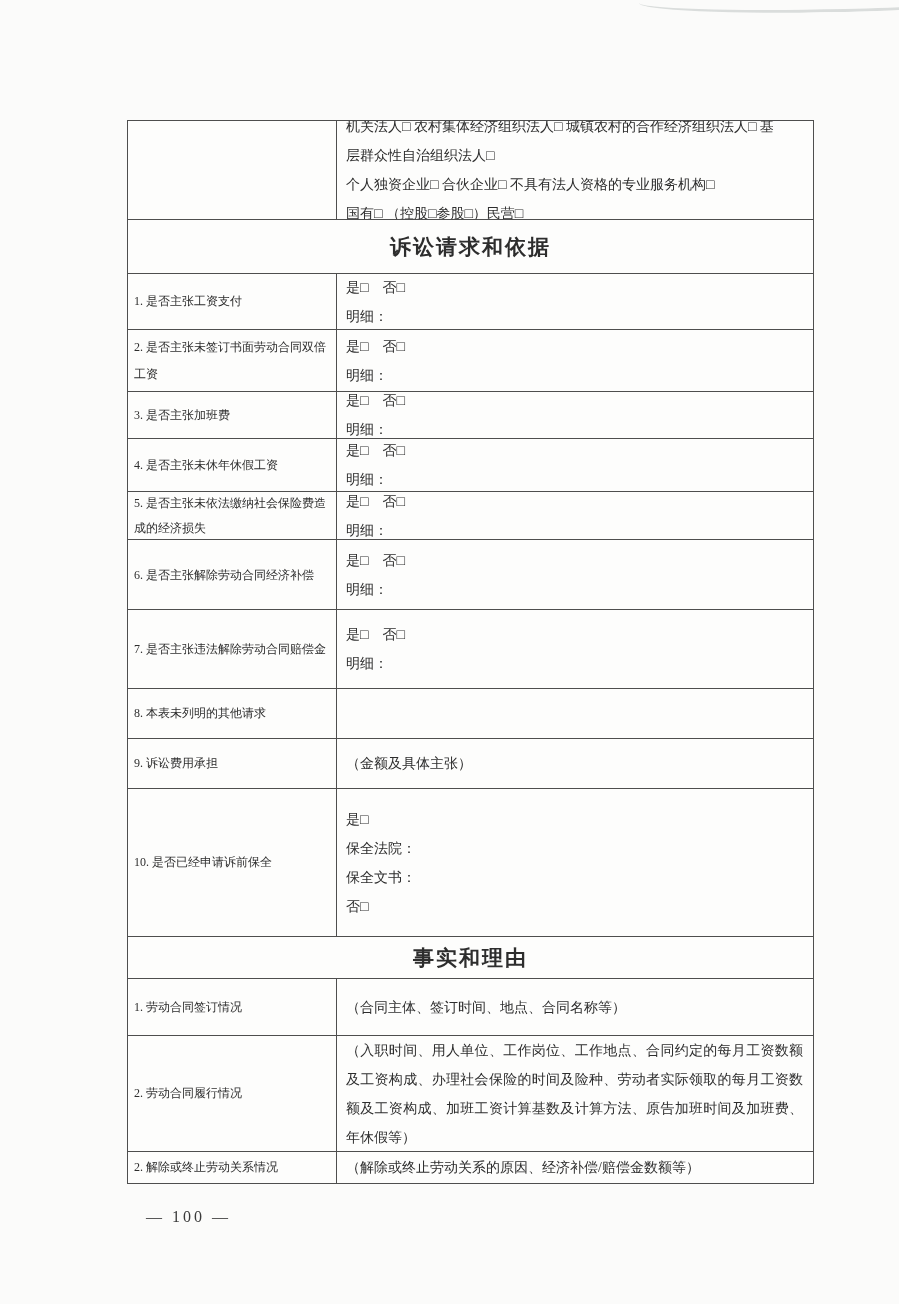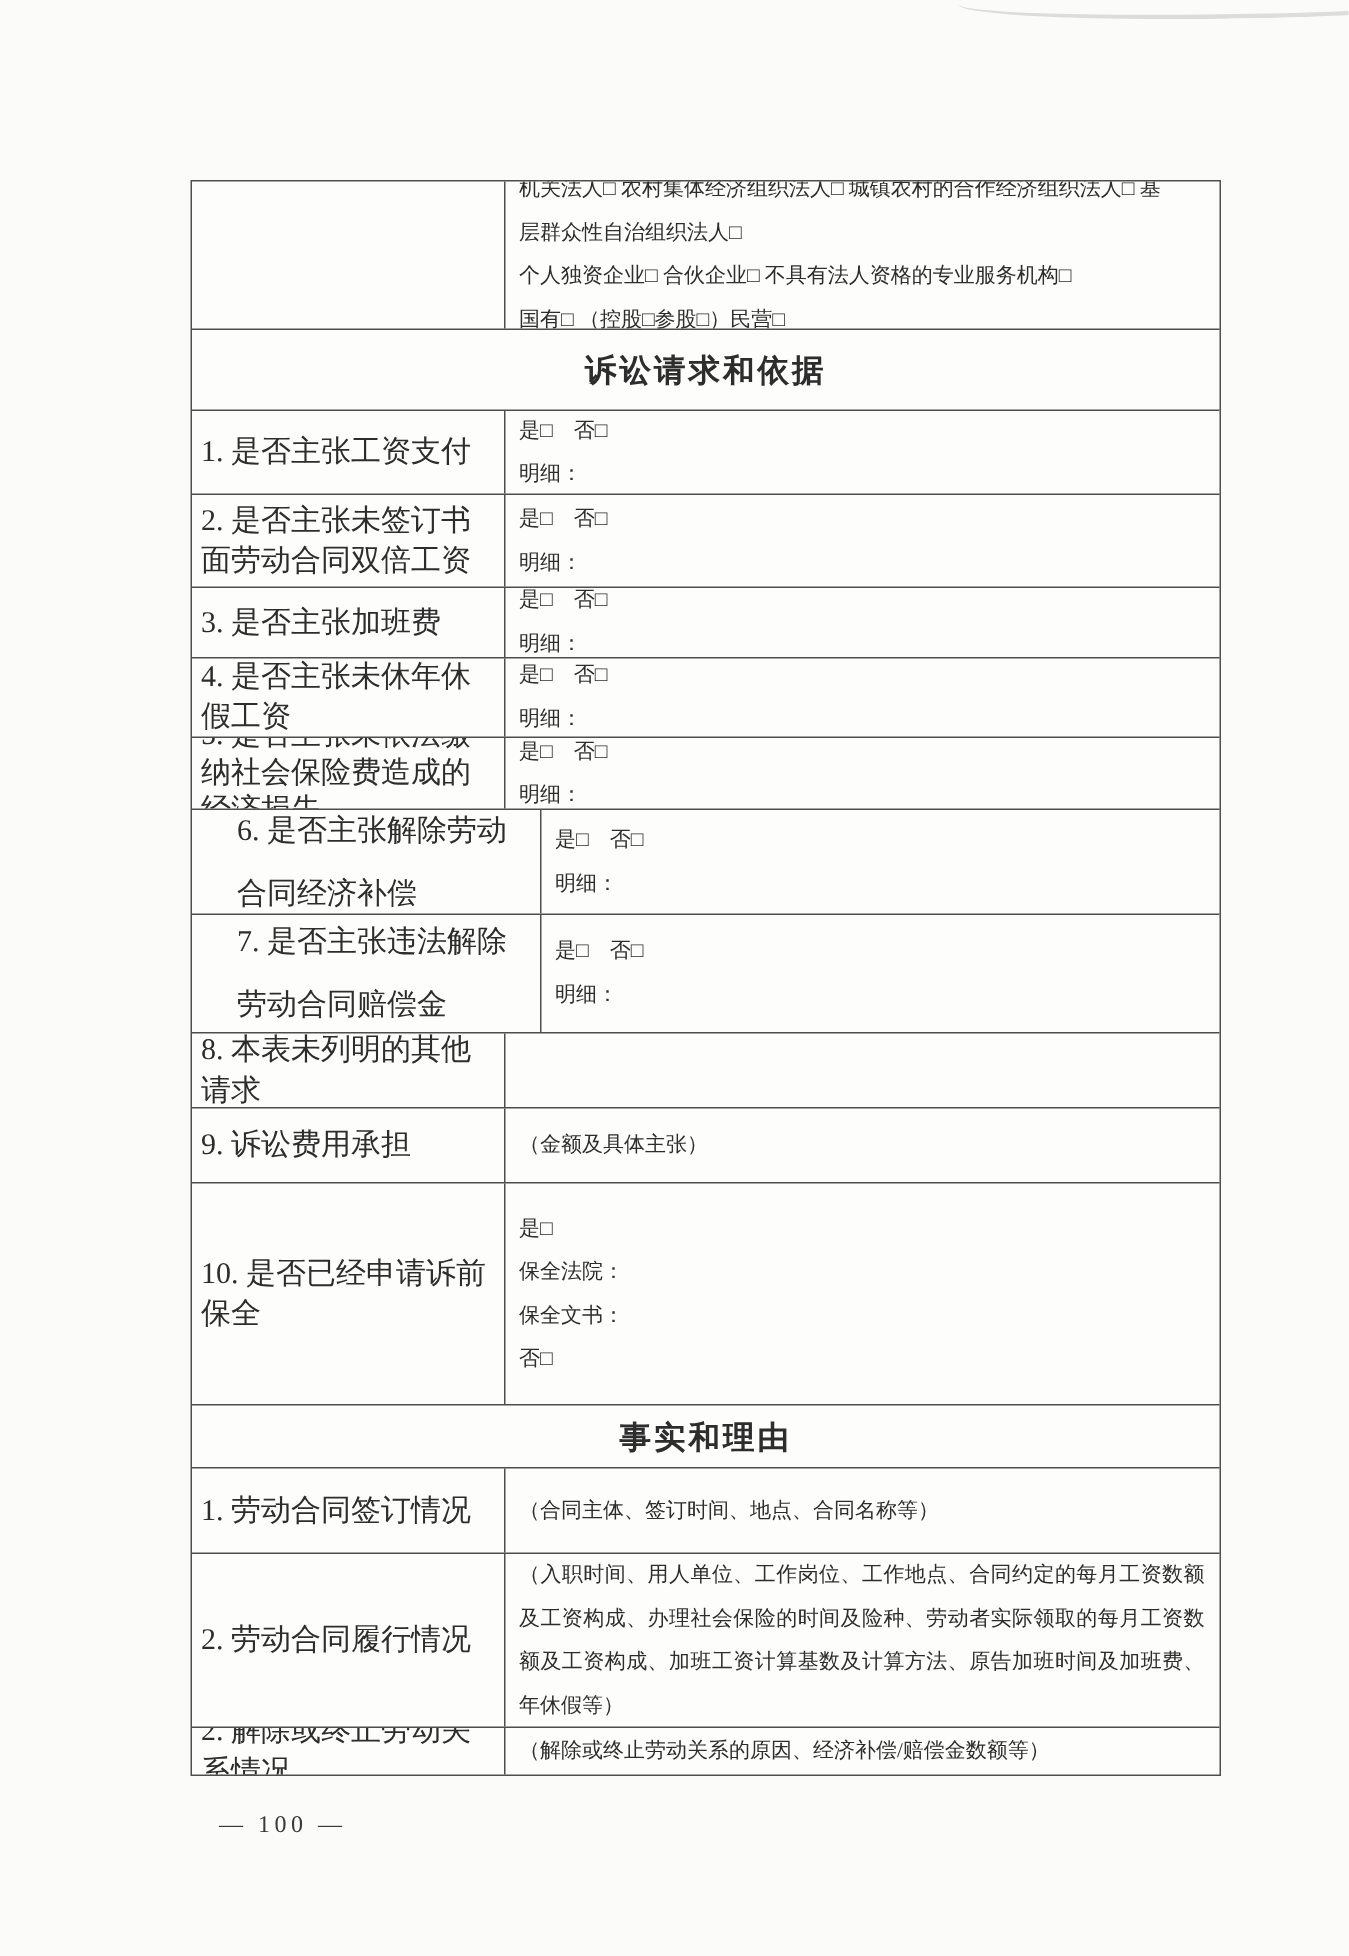--- a/index.html
+++ b/index.html
@@ -25,23 +25,23 @@
     background:#fdfdfc;
   }
   .tr{display:flex;box-sizing:border-box;border-top:1px solid #4e4e4e;}
   .tr:first-child{border-top:none;}
   .td{box-sizing:border-box;overflow:hidden;}
   .td.left{
     width:209px;flex:0 0 209px;
     border-right:1px solid #4e4e4e;
     display:flex;align-items:center;
     padding:4px 4px 4px 6px;
-    font-size:20px;line-height:27px;
-  }
-  .td.left.spread{line-height:42px;margin-left:24px;}
+    font-size:12px;line-height:27px;
+  }
+  .td.left.spread{line-height:42px;}
   .td.right{
     flex:1;display:flex;flex-direction:column;justify-content:center;
     padding:3px 10px 3px 9px;
     font-size:14px;line-height:29px;
   }
   .tr.section-header{
     justify-content:center;align-items:center;
     font-size:21px;font-weight:bold;letter-spacing:2px;
     text-align:center;
   }

